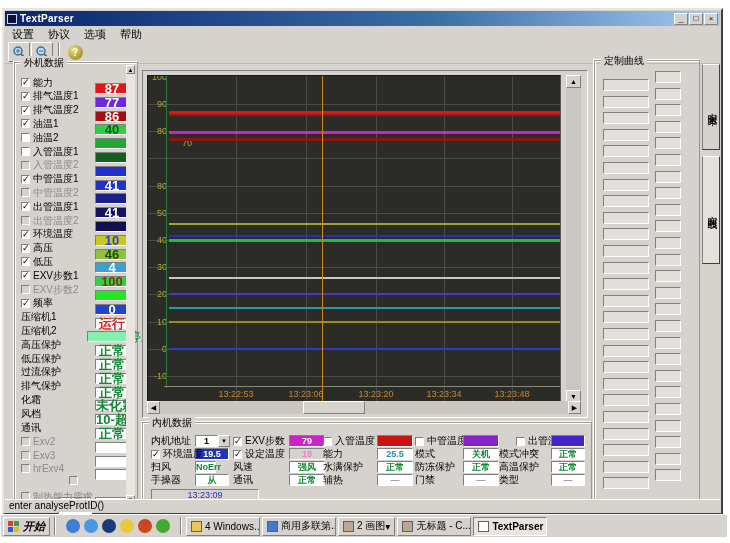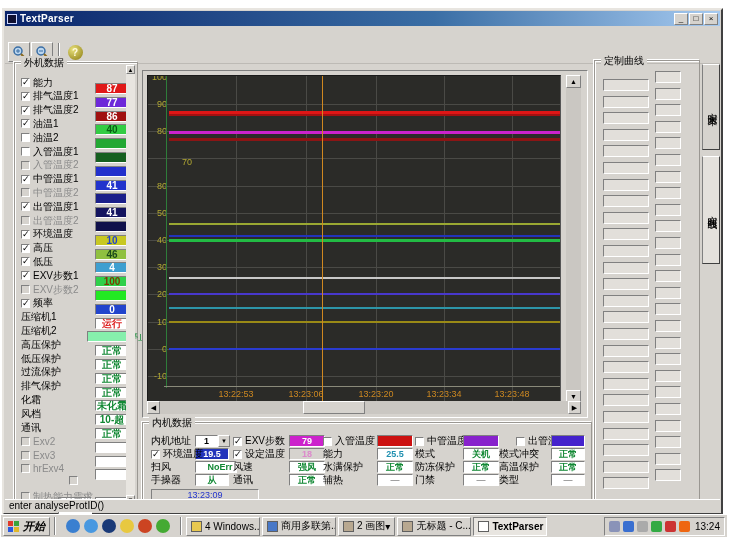--- a/index.html
+++ b/index.html
@@ -27,21 +27,21 @@
   .group { position:absolute; border:1px solid #9a9792; box-shadow:1px 1px 0 #ffffff inset, -1px -1px 0 #ffffff; }
   .group > .legend { position:absolute; top:-7px; left:6px; background:#d6d3ce; padding:0 3px; font-size:10px; }
 
   
   #sidebar { left:10px; top:52px; width:124px; height:445px; }
   .srow { position:absolute; left:6px; height:13px; display:flex; align-items:center; font-size:10px; white-space:nowrap; }
   .cb { width:9px; height:9px; background:#fff; border:1px solid; border-color:#808080 #fff #fff #808080; margin-right:3px; font-size:9px; line-height:7px; color:#000; text-align:center; flex:0 0 9px;}
   .cb.dis { background:#d6d3ce; color:#808080; }
   .slabel { flex:1; overflow:hidden; }
   .slabel.dis { color:#8a8a8a; }
-  .sval { width:34px; height:11px; font-size:10px; font-weight:bold; text-align:center; line-height:10px;
+  .sval { width:34px; height:11px; font-size:13px; font-weight:bold; text-align:center; line-height:10px;
     border:1px solid; border-color:#808080 #fff #fff #808080; flex:0 0 34px;margin-top:12px; }
   .sscroll { position:absolute; right:2px; top:2px; bottom:2px; width:9px; background:#e8e5e0; }
   .sarrow { position:absolute; left:0; width:9px; height:9px; font-size:6px; line-height:8px; text-align:center; }
 
   
   #chartbox { position:absolute; left:138px; top:60px; width:446px; height:348px; background:#d6d3ce;
     border:1px solid; border-color:#808080 #fff #fff #808080; }
   #plot { position:absolute; left:4px; top:4px; width:414px; height:328px; background:#2b2b28; overflow:hidden;
     border:1px solid; border-color:#1a1a1a #555 #555 #1a1a1a; }
   .gridh { position:absolute; left:0; right:0; height:1px; background:#4a4a46; }
@@ -96,20 +96,26 @@
 
 <div class="window">
   <div class="titlebar">
     <div class="ticon"></div>
     <div class="ttext">TextParser</div>
     <div class="winbtn">_</div>
     <div class="winbtn">□</div>
     <div class="winbtn">×</div>
   </div>
 
+  <div class="menubar" id="menubar">
+      <span>设置</span>
+      <span>协议</span>
+      <span>选项</span>
+      <span>帮助</span>
+    </div>
 
   <div class="toolbar">
     <div class="tbtn raised">
       <svg width="15" height="15" viewBox="0 0 15 15">
           <circle cx="6" cy="6" r="4" fill="#bcd6ee" stroke="#3a6ea5" stroke-width="1.5"></circle>
           <line x1="9" y1="9" x2="13" y2="13" stroke="#8a6a20" stroke-width="2"></line>
           <line x1="4" y1="6" x2="8" y2="6" stroke="#3a6ea5" stroke-width="1"></line>
           <line x1="6" y1="4" x2="6" y2="8" stroke="#3a6ea5" stroke-width="1"></line>
         </svg>
     </div>
@@ -283,21 +289,21 @@
   </div>
 
   <div id="chartbox">
     <div id="plot">
         <div class="ytick" style="top: -4.2px; left: 1px;">100</div>
         <div class="gridh" style="top: 28px;"></div>
         <div class="ytick" style="top: 23px; left: 1px;">90</div>
         <div class="gridh" style="top: 55.2px;"></div>
         <div class="ytick" style="top: 50.2px; left: 1px;">80</div>
         <div class="gridh" style="top: 82.4px;"></div>
-        <div class="ytick" style="top: 81px; left: 1px; padding-left: 33px;">70</div>
+        <div class="ytick" style="top: 62px; left: 1px; padding-left: 33px;">70</div>
         <div class="gridh" style="top: 109.6px;"></div>
         <div class="ytick" style="top: 104.6px; left: 1px;">80</div>
         <div class="gridh" style="top: 136.8px;"></div>
         <div class="ytick" style="top: 131.8px; left: 1px;">50</div>
         <div class="gridh" style="top: 164px;"></div>
         <div class="ytick" style="top: 159px; left: 1px;">40</div>
         <div class="gridh" style="top: 191.2px;"></div>
         <div class="ytick" style="top: 186.2px; left: 1px;">30</div>
         <div class="gridh" style="top: 218.4px;"></div>
         <div class="ytick" style="top: 213.4px; left: 1px;">20</div>
@@ -407,21 +413,21 @@
         <div class="ibox" style="position: absolute; left: 52px; top: 12px; width: 23px;">1</div>
         <div class="ddarrow" style="position: absolute; left: 75px; top: 12px; width: 12px; height: 12px; background: rgb(214, 211, 206); border-width: 1px; border-style: solid; border-color: rgb(255, 255, 255) rgb(128, 128, 128) rgb(128, 128, 128) rgb(255, 255, 255); border-image: initial; font-size: 6px; line-height: 11px; text-align: center;">▼</div>
         <div class="irow" style="left: 8px; top: 12px;">
           <div>内机地址</div>
         </div>
         <div class="ibox" style="position: absolute; left: 52px; top: 25px; width: 34px; background: rgb(34, 51, 187); color: rgb(255, 255, 255);">19.5</div>
         <div class="irow" style="left: 8px; top: 25px;">
           <div class="cb">✓</div>
           <div>环境温度</div>
         </div>
-        <div class="ibox" style="position: absolute; left: 52px; top: 38px; width: 42px; color: rgb(17, 136, 51); padding-left: 8px;">NoErr</div>
+        <div class="ibox" style="position: absolute; left: 52px; top: 38px; width: 21px; color: rgb(17, 136, 51);">NoErr</div>
         <div class="irow" style="left: 8px; top: 38px;">
           <div>扫风</div>
         </div>
         <div class="ibox" style="position: absolute; left: 52px; top: 51px; width: 34px; color: rgb(17, 136, 51);">从</div>
         <div class="irow" style="left: 8px; top: 51px;">
           <div>手操器</div>
         </div>
         <div class="irow" style="left: 90px; top: 12px;">
           <div class="cb">✓</div>
           <div>EXV步数</div>
@@ -536,24 +542,13 @@
       </div>
       <div class="taskbtn raised">
         <div class="ticon2" style="background: rgb(184, 168, 144); border: 1px solid rgb(96, 96, 96);"></div>
         <div>无标题 - C...</div>
       </div>
       <div class="taskbtn raised active">
         <div class="ticon2" style="background: rgb(255, 255, 255); border: 1px solid rgb(96, 96, 96);"></div>
         <div>TextParser</div>
       </div>
     </div>
-  <div class="tray">
-    <div id="trayicons" style="display:flex;align-items:center;">
-        <div class="trayicon" style="background: rgb(138, 147, 184); border-radius: 2px;"></div>
-        <div class="trayicon" style="background: rgb(58, 111, 208); border-radius: 2px;"></div>
-        <div class="trayicon" style="background: rgb(170, 170, 170); border-radius: 2px;"></div>
-        <div class="trayicon" style="background: rgb(51, 170, 68); border-radius: 2px;"></div>
-        <div class="trayicon" style="background: rgb(204, 51, 51); border-radius: 2px;"></div>
-        <div class="trayicon" style="background: rgb(238, 102, 17); border-radius: 2px;"></div>
-      </div>
-    <span id="clock">13:24</span>
-  </div>
 </div>
 
 </body></html>

